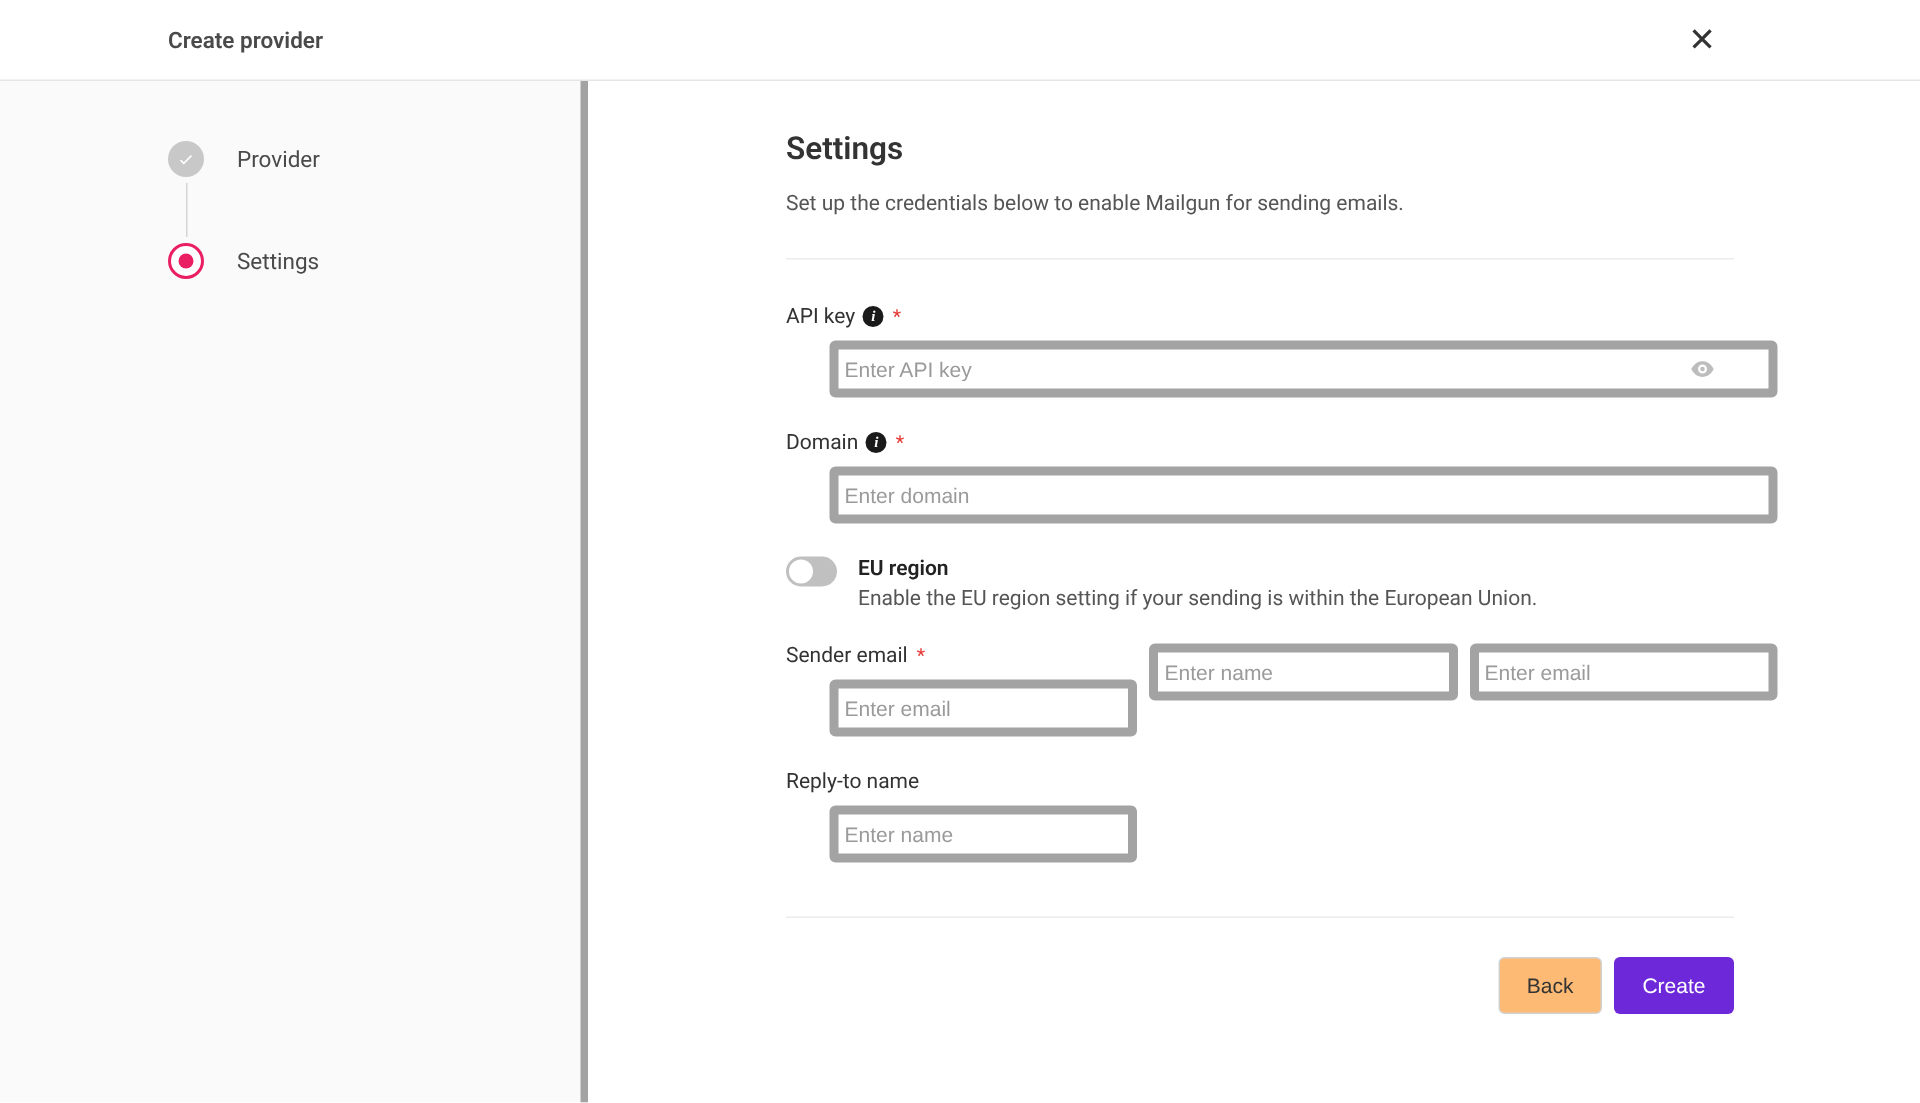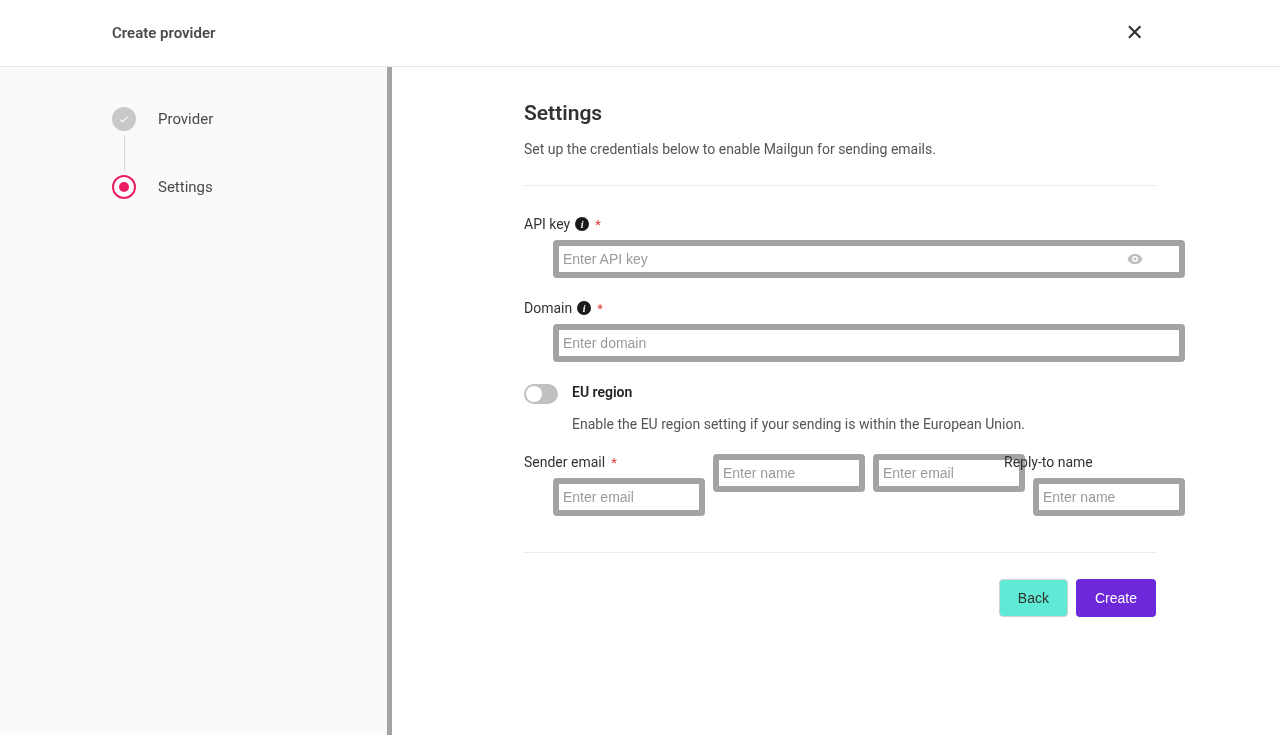--- a/index.html
+++ b/index.html
@@ -10,21 +10,21 @@
     width: 1280px;
     height: 735px;
     overflow: hidden;
   }
   .header {
     display: flex;
     justify-content: space-between;
     align-items: center;
     padding: 14px 24px 14px 112px;
     border-bottom: 1px solid #e5e5e5;
-    height: 67px;
+    height: 54px;
   }
   .header-title {
     font-size: 15px;
     font-weight: 600;
     color: #4a4a4a;
   }
   .close-btn {
     cursor: pointer;
     color: #333;
     font-size: 22px;
@@ -158,42 +158,42 @@
     flex-shrink: 0;
     margin-top: 0px;
   }
   .toggle::after {
     content:"";
     position:absolute;
     width:16px; height:16px; border-radius:50%;
     background:#fff;
     top:2px; left:2px;
   }
-  .toggle-title { font-size:14px; font-weight:600; color:#222; margin-bottom:16px; }
+  .toggle-title { font-size:14px; font-weight:600; color:#222; margin-bottom:4px; }
   .toggle-desc { font-size:14px; color:#555; }
   .grid-2 {
     display: grid;
-    grid-template-columns: 1fr 1fr 1fr 1fr;
+    grid-template-columns: 1fr 1fr 1fr;
     gap: 22px 8px;
   }
   .footer {
     display:flex;
     justify-content:flex-end;
     gap:8px;
   }
   .btn {
     height: 38px;
     padding: 0 18px;
     border-radius: 4px;
     font-size: 14px;
     cursor: pointer;
     border: 1px solid transparent;
   }
   .btn-secondary {
-    background: #5eead4;
+    background: #fdba74;
     border:1px solid #d1d1d1;
     color:#333;
   }
   .btn-primary {
     background: #6d28d9;
     color: #fff;
     font-weight: 400;
   }
 </style>
 </head>

